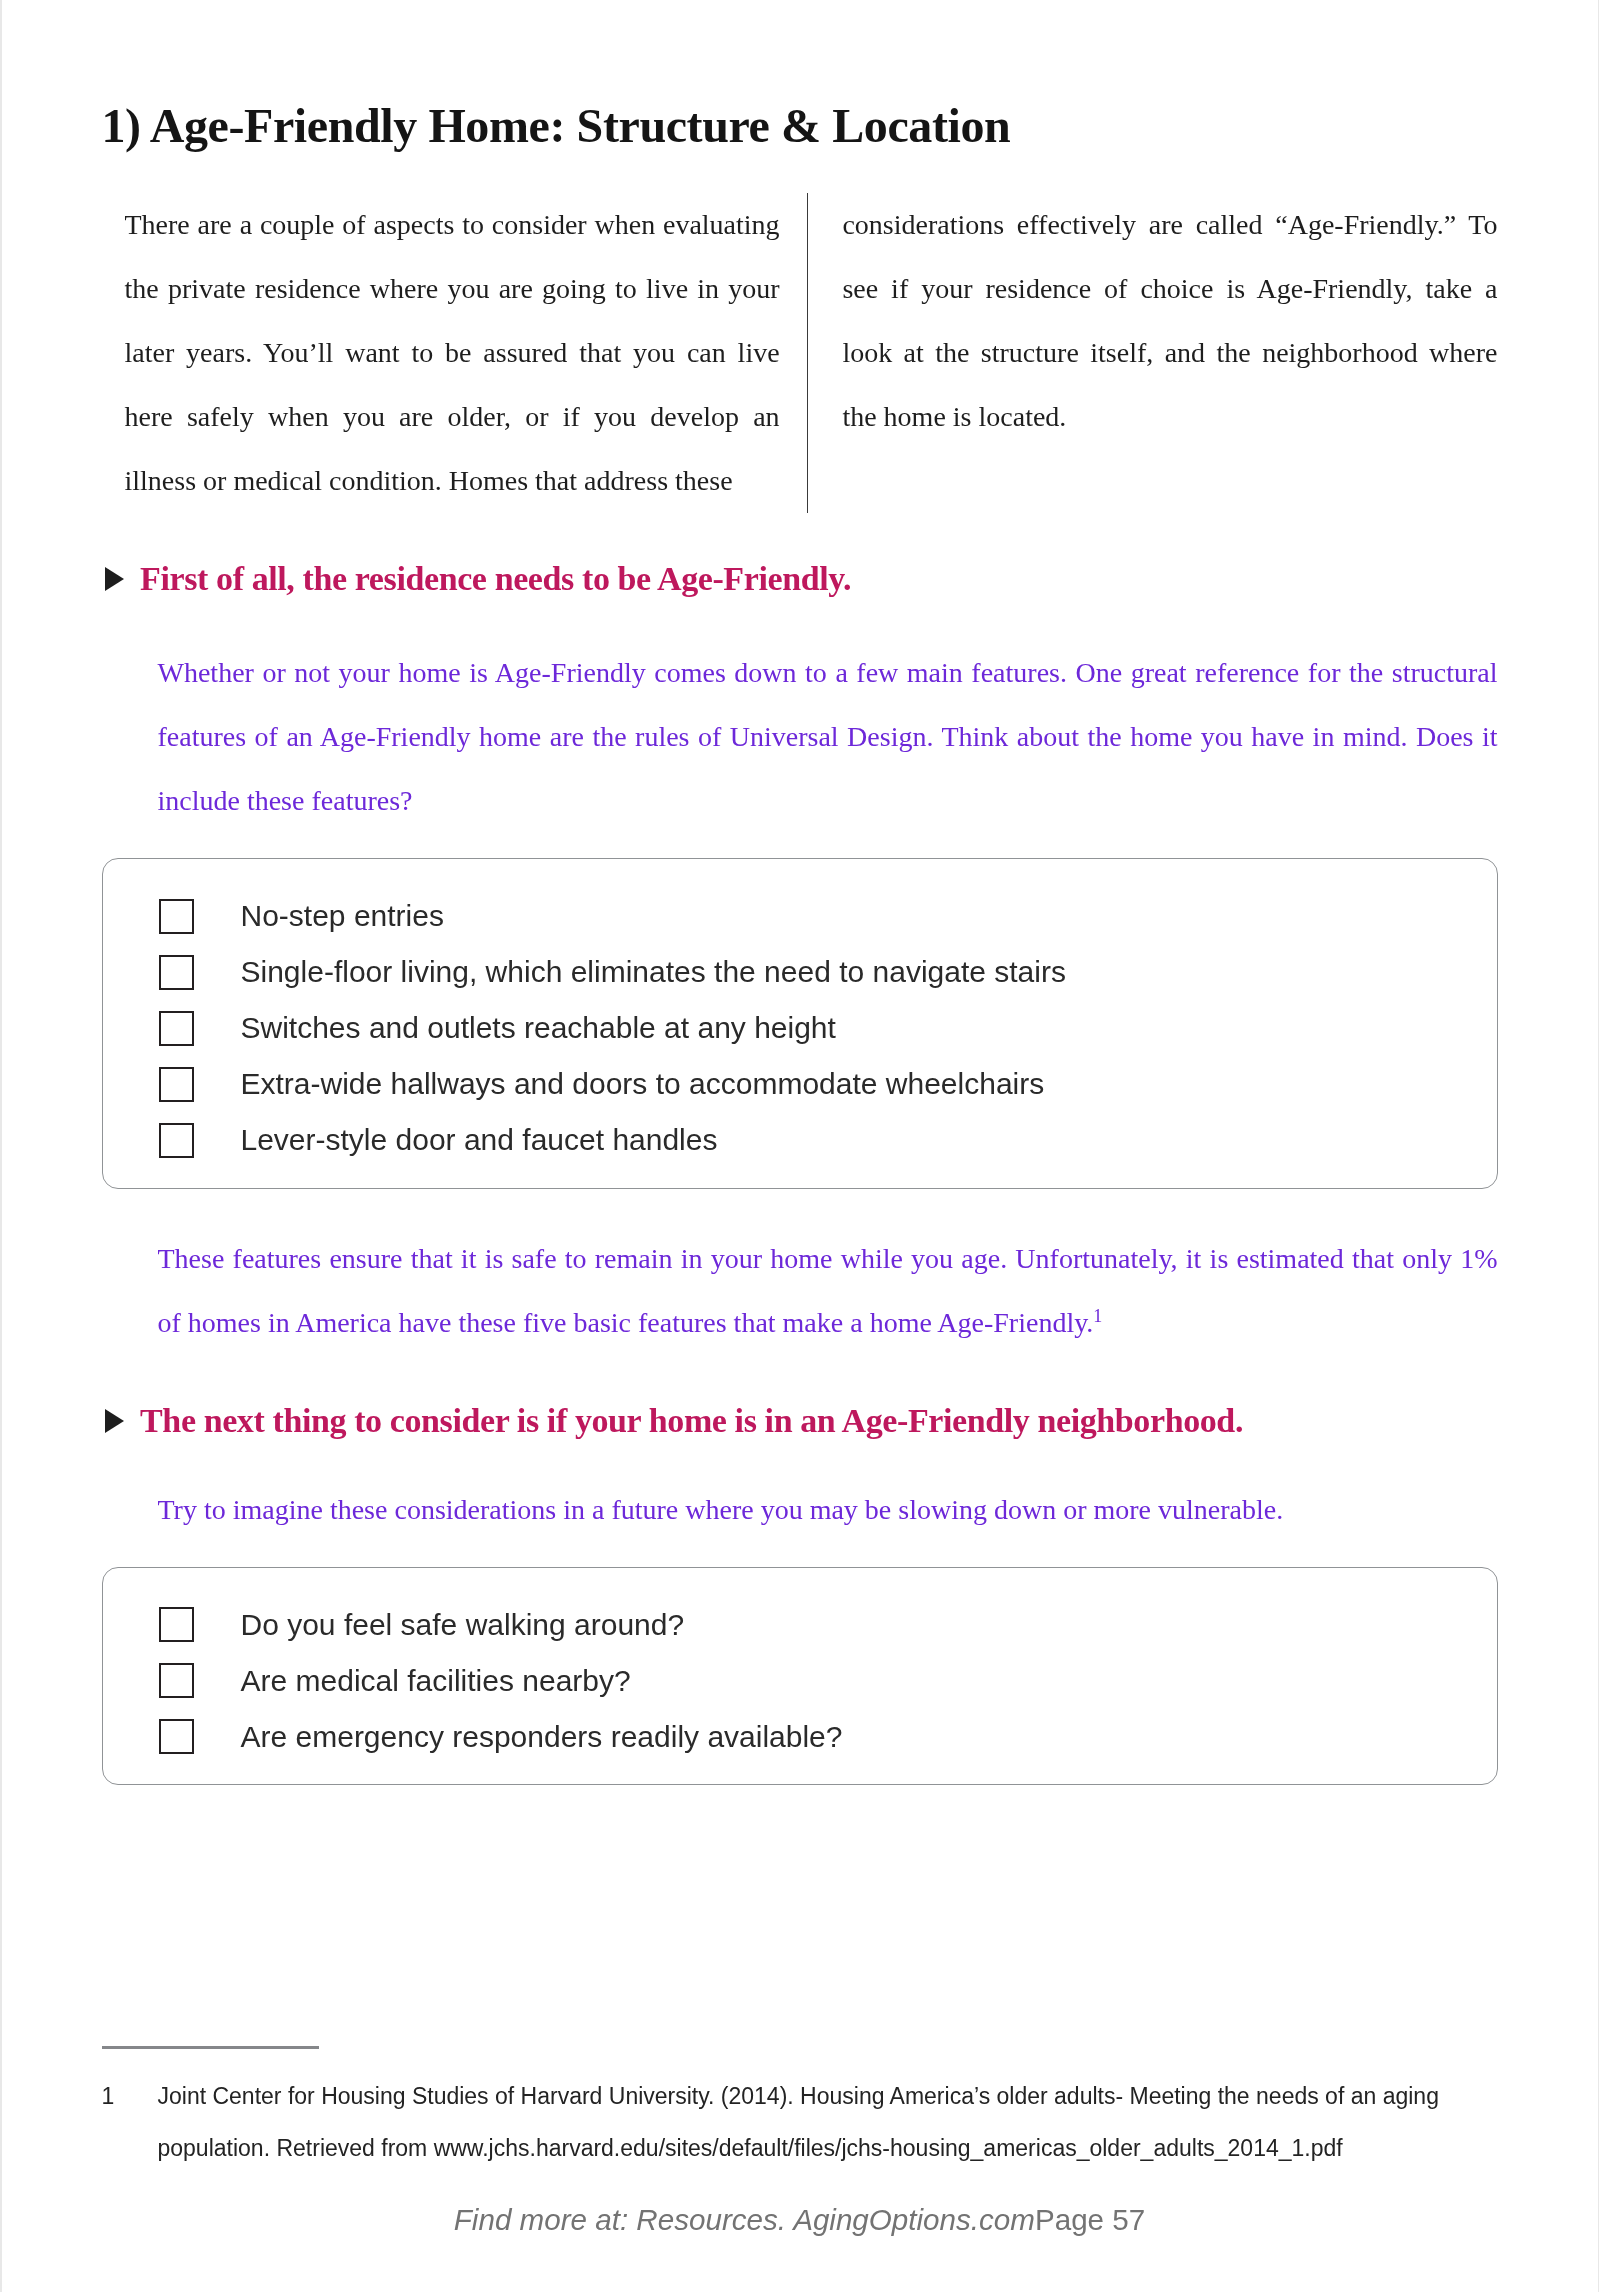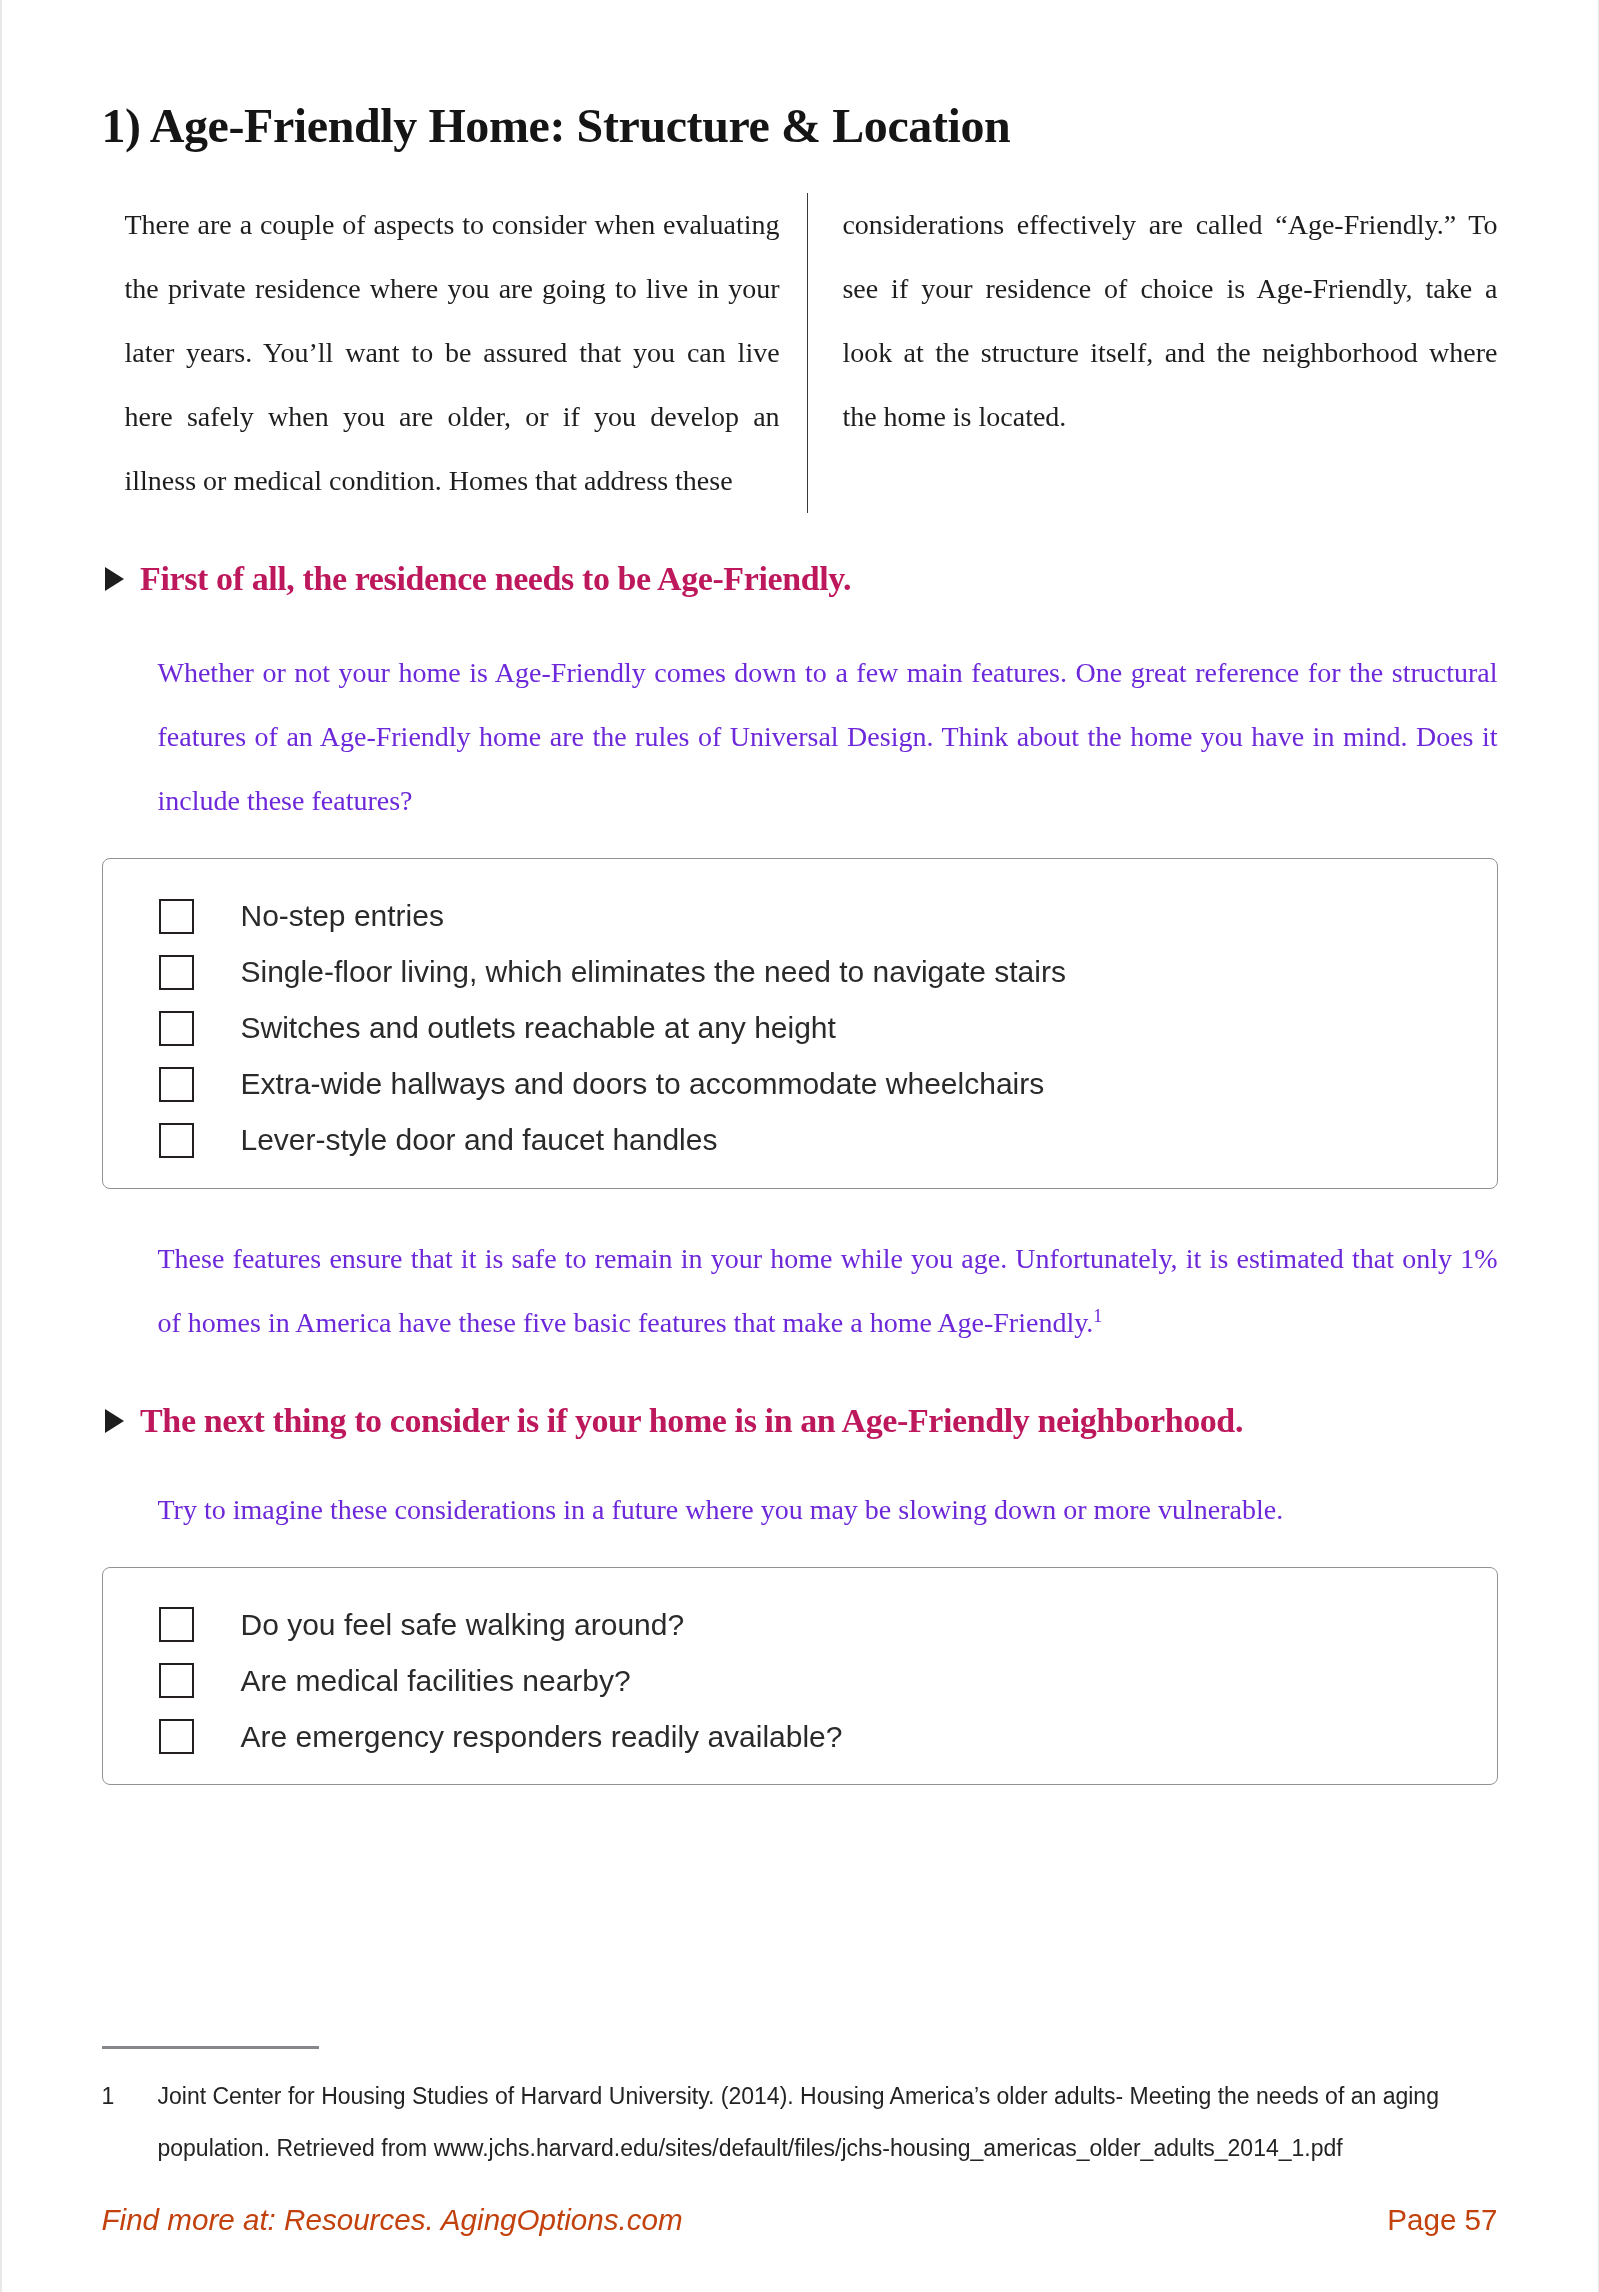--- a/index.html
+++ b/index.html
@@ -61,21 +61,21 @@
     color:#6d28d9;
   }
   .para sup { font-size:18px; line-height:0; }
   .para.tight { margin-top:38px; }
   .para.after-box { margin-top:38px; }
 
   
   .checkbox-panel {
     margin-top:25px;
     border:1.8px solid #909396;
-    border-radius:8px;
+    border-radius:16px;
     padding:29px 36px 19.7px 56px;
     background:#ffffff;
   }
   .check-row { display:flex; align-items:center; height:56px; }
   .check-box {
     width:31px; height:31px; flex:none;
     border:2.7px solid #231f20;
     background:#ffffff;
   }
   .check-label {
@@ -91,23 +91,23 @@
   .footnote-rule { width:217px; height:2.7px; background:#85878a; }
   .footnote { display:flex; margin-top:21.5px;
     font-family:"Liberation Sans", sans-serif;
     font-size:23px; line-height:52px; color:#232323; }
   .fn-num { width:56px; flex:none; }
   .fn-text { flex:1; max-width:1308px; }
 
   
   .footer {
     position:absolute; left:100px; right:100px; top:2203px;
-    display:flex; justify-content:space-between; align-items:baseline;
+    display:flex; justify-content:center; align-items:baseline;
     font-family:"Liberation Sans", sans-serif;
-    font-size:29.6px; color:#c2410c;
+    font-size:29.6px; color:#737373;
   }
   .footer-left { font-style:italic; }
 </style>
 </head>
 <body>
 
 <div class="page">
   <div class="content">
 
     <h1 class="title">1) Age-Friendly Home: Structure &amp; Location</h1>

